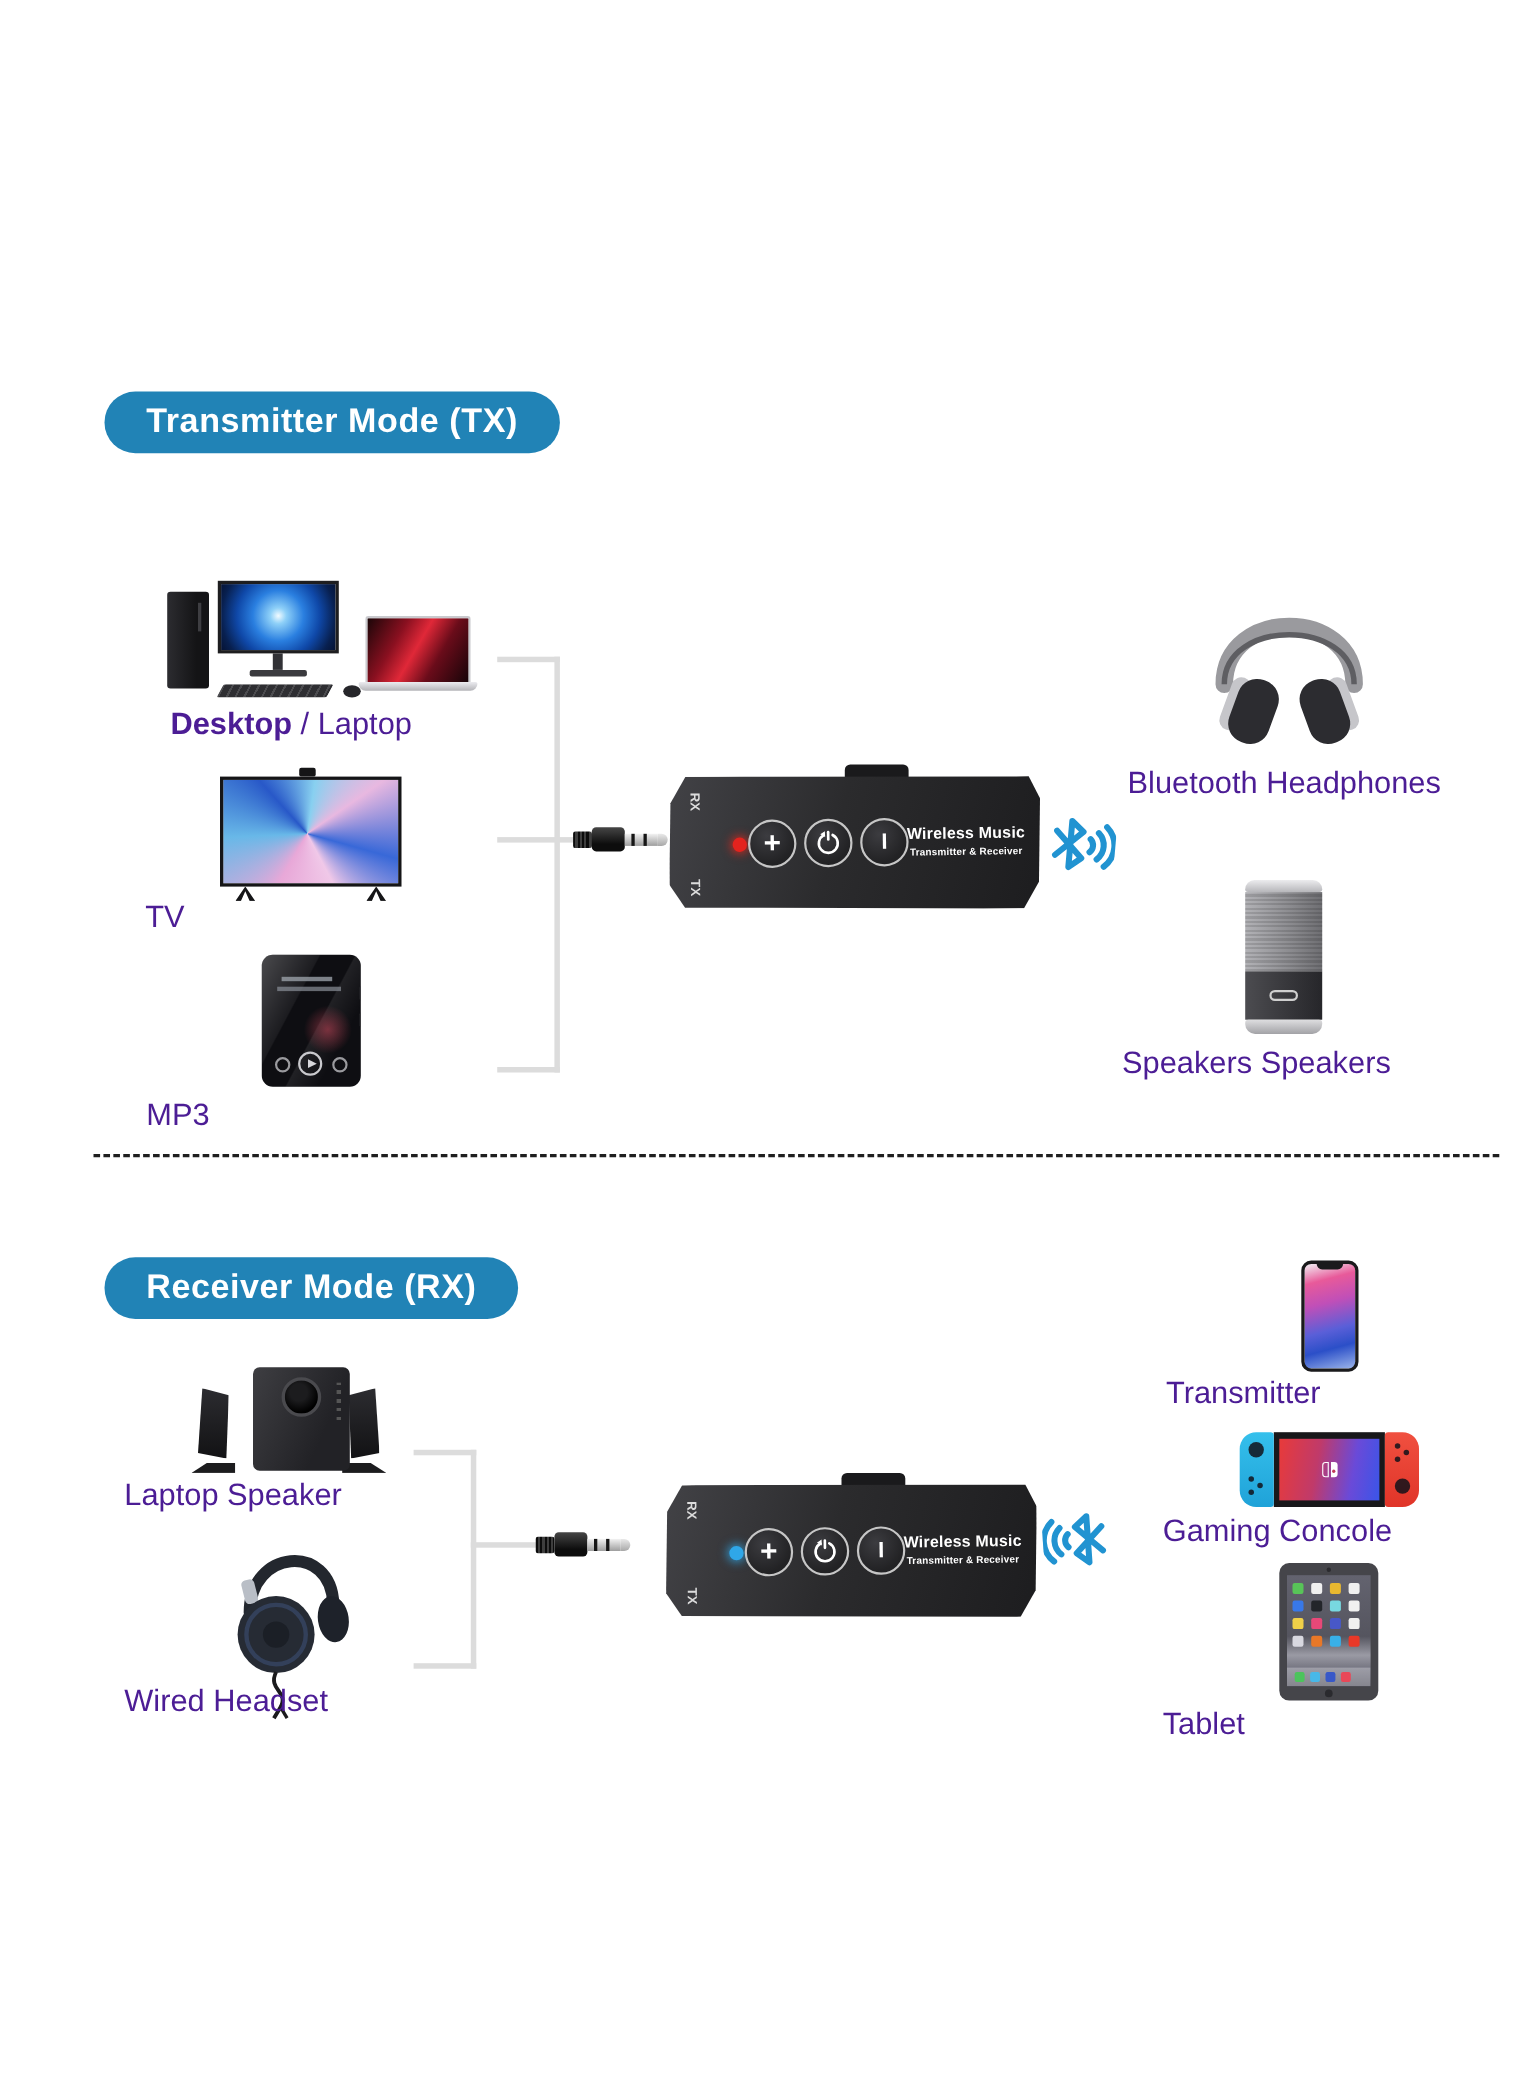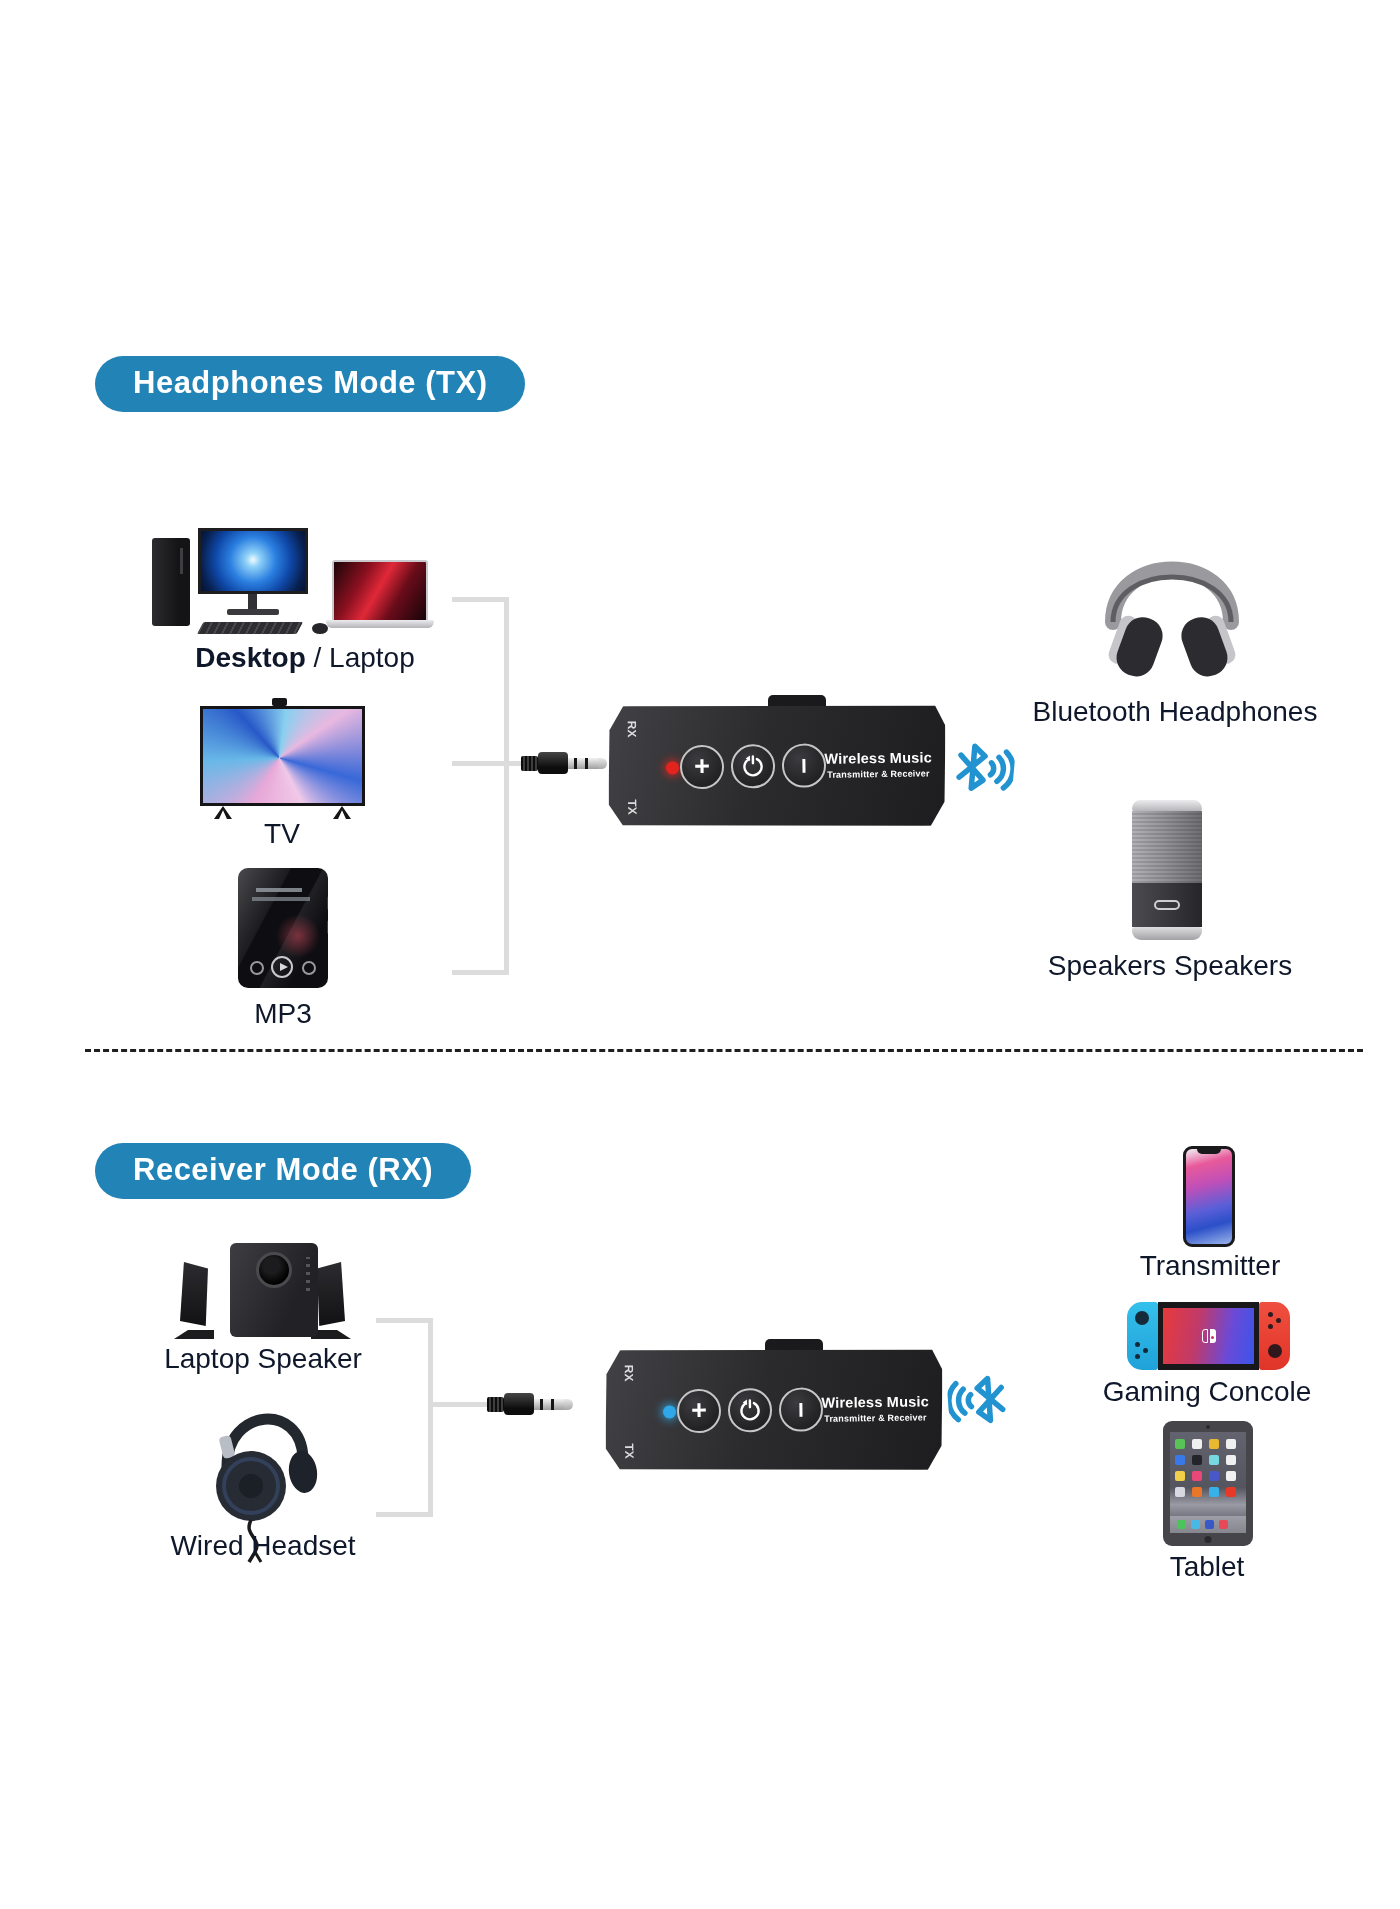--- a/index.html
+++ b/index.html
@@ -13,21 +13,21 @@
 
   
   .mode-badge {
     position:absolute; background:#2183b6; color:#fff; font-weight:bold;
     font-size:31px; line-height:1.15; padding:9px 38px 11px; border-radius:32px;
     letter-spacing:.5px; white-space:nowrap;
   }
   .subtitle { position:absolute; font-size:27px; color:#3a3a3a; white-space:nowrap; }
 
   .item-label {
-    position:absolute; font-size:28px; color:#0f172a; text-align:center; white-space:nowrap;
+    position:absolute; font-size:28px; color:#4c1d95; white-space:nowrap;
   }
   .item-label .semi { font-weight:600; }
 
   
   .divider { position:absolute; left:85px; top:1049px; width:1278px; border-top:3px dashed #1f1f1f; }
 
   
   .cline { position:absolute; background:#dcdcdc; }
 
   
@@ -182,21 +182,21 @@
   .tab-cam { position:absolute; top:4px; left:50%; transform:translateX(-50%); width:4px; height:4px;
     border-radius:50%; background:#2a2a2e; }
 </style>
 </head>
 <body>
 
 <div class="canvas">
 
   <section class="layer">
 
-    <div class="mode-badge" style="left:95px;top:356px">Headphones Mode (TX)</div>
+    <div class="mode-badge" style="left:95px;top:356px">Transmitter Mode (TX)</div>
 
     <div class="pc-group">
       <div class="pc-tower"></div>
       <div class="pc-monitor"></div>
       <div class="pc-stand"></div>
       <div class="pc-base"></div>
       <div class="pc-keyboard"></div>
       <div class="pc-mouse"></div>
       <div class="laptop-screen"></div>
       <div class="laptop-base"></div>

